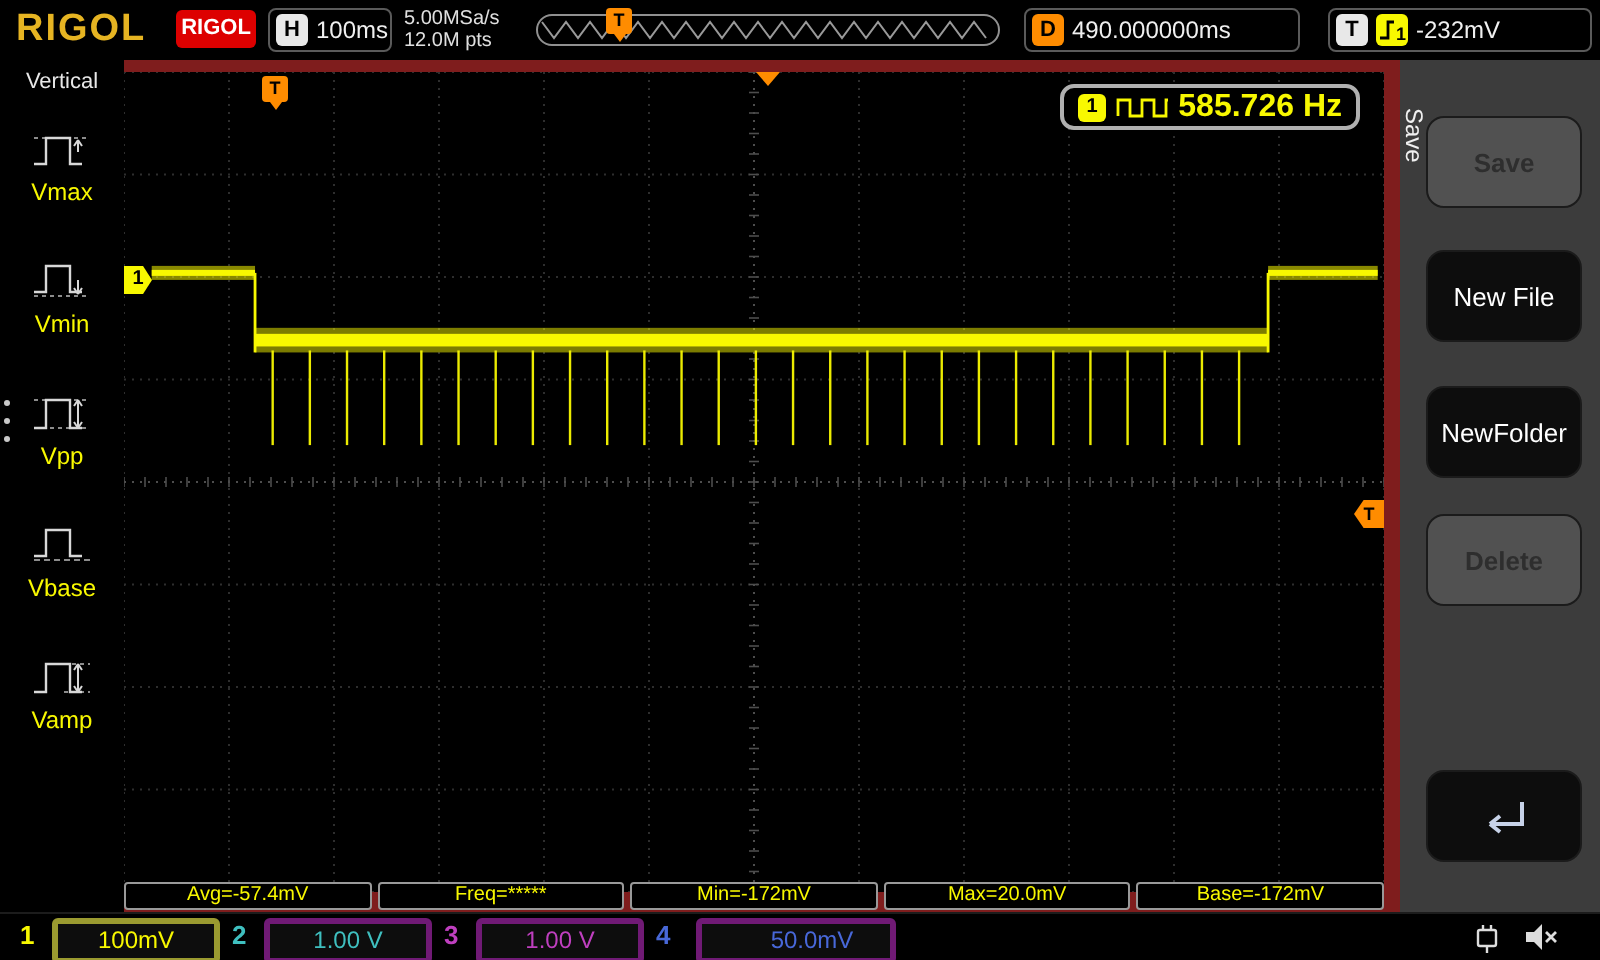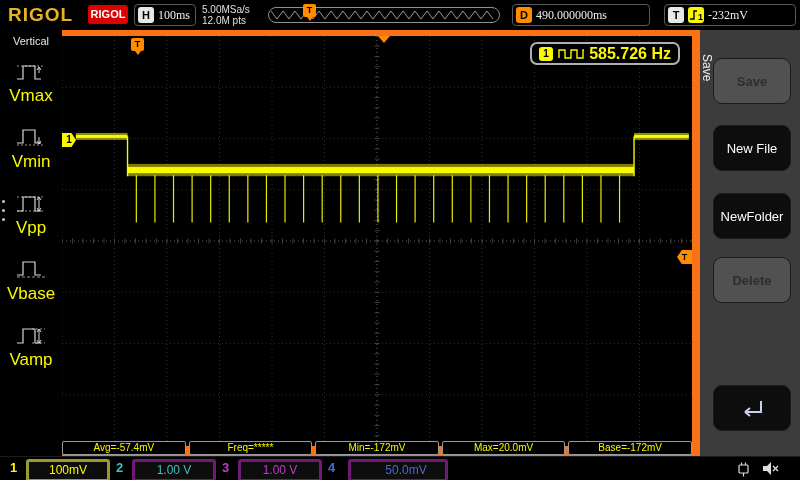--- a/index.html
+++ b/index.html
@@ -1,50 +1,50 @@
 <!DOCTYPE html>
 <html><head>
 <meta charset="utf-8">
 <style>
   html,body{margin:0;padding:0;background:#000;}
   body{width:800px;height:480px;position:relative;overflow:hidden;
        font-family:"Liberation Sans",sans-serif;-webkit-font-smoothing:antialiased;}
-  .screen{position:absolute;inset:0;background:#f97316;}
+  .screen{position:absolute;inset:0;background:#7f1d1d;}
 
   
   .topbar{position:absolute;left:0;top:0;width:800px;height:30px;background:#000;}
   .logo{position:absolute;left:8px;top:4px;font-size:19px;font-weight:bold;
         color:#e6b422;letter-spacing:1px;}
   .stop{position:absolute;left:88px;top:5px;width:40px;height:19px;background:#dd0000;
         border-radius:3px;color:#fff;font-weight:bold;font-size:11px;text-align:center;line-height:19px;}
   .group{position:absolute;top:4px;height:22px;border:1px solid #5a5a5a;border-radius:4px;
          display:flex;align-items:center;gap:4px;padding:0 5px 0 3px;box-sizing:border-box;background:#000;}
   .h-group{left:134px;width:62px;}
   .d-group{left:512px;width:138px;}
   .t-group{left:664px;width:132px;}
   .sq{width:16px;height:16px;border-radius:3px;font-weight:bold;font-size:11px;
       display:flex;align-items:center;justify-content:center;flex:0 0 auto;}
   .sq.white{background:#e8e8e8;color:#000;}
   .sq.orange{background:#ff8c00;color:#000;}
-  .gval{color:#f0f0f0;font-size:12px;white-space:nowrap;font-family:Liberation Serif, serif;}
+  .gval{color:#f0f0f0;font-size:12px;white-space:nowrap;}
   .acq{position:absolute;left:202px;top:4px;font-size:10px;color:#e0e0e0;line-height:11px;}
   .minimap{position:absolute;left:268px;top:7px;width:232px;height:16px;border:1px solid #909090;
            border-radius:8px;box-sizing:border-box;}
   .mini-t{position:absolute;left:34px;top:-4px;width:13px;height:13px;background:#ff8c00;color:#000;
           font-size:9px;font-weight:bold;text-align:center;line-height:13px;border-radius:2px;}
   .mini-t:after{content:"";position:absolute;left:3.5px;top:13px;border-left:3px solid transparent;
           border-right:3px solid transparent;border-top:4px solid #ff8c00;}
   .ch-badge{width:16px;height:16px;background:#f8f800;border-radius:3px;display:flex;
             align-items:center;justify-content:center;flex:0 0 auto;}
 
   
   .left{position:absolute;left:0;top:30px;width:62px;height:450px;background:#000;}
   .vtitle{color:#e8e8e8;font-size:11px;text-align:center;margin:5px 0 2px;}
   .mitem{height:66px;display:flex;flex-direction:column;align-items:center;justify-content:center;gap:1px;}
-  .mlabel{color:#f8f800;font-size:17px;}
+  .mlabel{color:#f8f800;font-size:12px;}
   .dots{position:absolute;left:2px;top:170px;display:flex;flex-direction:column;gap:6px;}
   .dots i{width:3px;height:3px;border-radius:50%;background:#c8c8c8;display:block;}
 
   
   .graticule{position:absolute;left:62px;top:36px;width:630px;height:410px;background:#000;}
   #grid-svg,#wave-svg{position:absolute;left:0;top:0;}
   .trig-flag{position:absolute;left:69px;top:2px;width:13px;height:13px;background:#ff8c00;color:#000;
              font-size:9px;font-weight:bold;text-align:center;line-height:13px;border-radius:2px;}
   .trig-flag:after{content:"";position:absolute;left:3.5px;top:13px;border-left:3px solid transparent;
              border-right:3px solid transparent;border-top:4px solid #ff8c00;}

